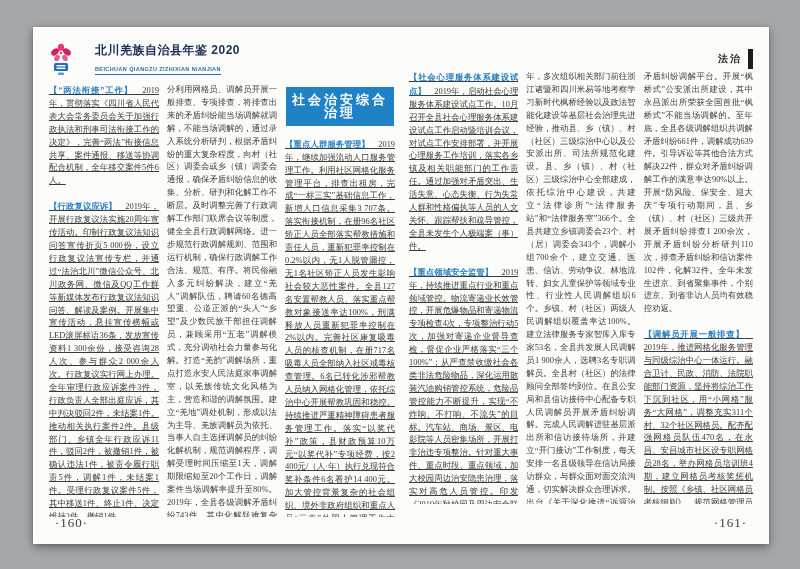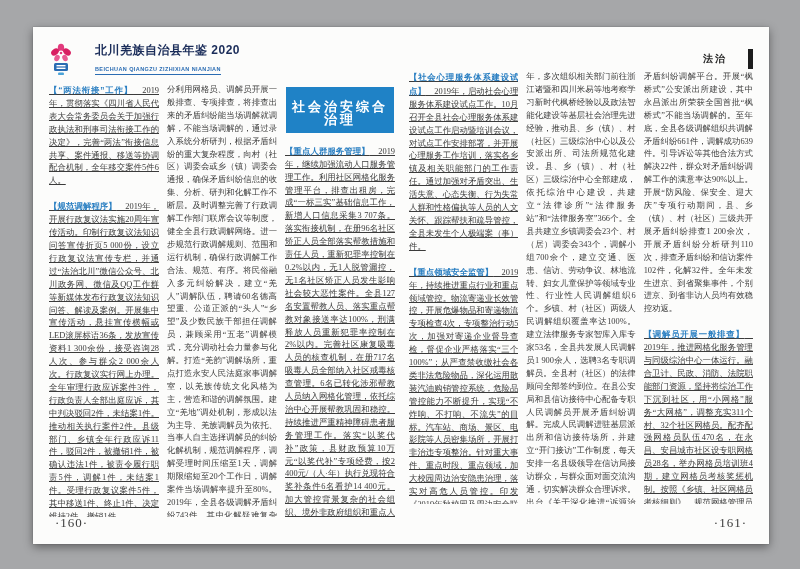--- a/index.html
+++ b/index.html
@@ -27,39 +27,39 @@
     font-family:"Liberation Sans", sans-serif;line-height:14px;
   }
   .hdr-sub{
     display:inline-block;margin-top:2px;font-size:5.5px;font-weight:bold;
     color:#2a6cb3;letter-spacing:.4px;
     border-bottom:1.5px solid #2a6cb3;padding-bottom:1.5px;
     font-family:"Liberation Sans", sans-serif;
   }
 
   
-  .corner{position:absolute;top:22px;right:16px;display:flex;align-items:center;gap:21px;}
+  .corner{position:absolute;top:22px;right:16px;display:flex;align-items:center;gap:6px;}
   .corner-text{font-size:10px;font-weight:bold;color:#2b2b2b;letter-spacing:2px;
     font-family:"Liberation Sans", sans-serif;}
   .corner-bar{width:5px;height:20px;background:#1d1d1d;}
 
   
   .cols{display:flex;gap:8px;height:433px;overflow:hidden;}
   .page-right .cols{margin-top:28px;}
   .col{
     flex:1 1 0;min-width:0;overflow:hidden;
     text-align:justify;font-size:8.4px;line-height:12.9px;color:#3b3b3b;
   }
   .col p{margin:0;}
   .col p.entry{margin-top:12px;text-decoration:underline;}
   .col p.entry:first-child, .col .banner + p.entry{margin-top:0;}
   .entry-head{color:#2a7fc2;font-weight:bold;font-family:"Liberation Sans", sans-serif;}
   .banner{
     background:#1f82c6;color:#ffffff;font-weight:bold;font-size:13px;
-    text-align:center;letter-spacing:3px;padding:14px 0 6px;
+    text-align:center;letter-spacing:3px;padding:7px 0 6px;
     margin:3px 1px 12px 1px;
     font-family:"Liberation Sans", sans-serif;
   }
   .folio{
     position:absolute;bottom:13px;font-size:13px;color:#3c3c3c;letter-spacing:1px;font-family:Liberation Serif, serif;
   }
   .folio-left{left:22px;}
   .folio-right{right:22px;margin-left:25px;}
 </style>
 </head>
@@ -85,21 +85,21 @@
         <rect x="9" y="29.5" width="6" height="2.6" rx="1.2" fill="#4aa3d8"></rect>
       </svg>
       <div>
         <div class="hdr-title">北川羌族自治县年鉴 2020</div>
         <div class="hdr-sub">BEICHUAN QIANGZU ZIZHIXIAN NIANJIAN</div>
       </div>
     </div>
     <div class="cols" id="left-cols">
         <div class="col">
           <p class="entry"><span class="entry-head">【“两法衔接”工作】</span>　2019年，贯彻落实《四川省人民代表大会常务委员会关于加强行政执法和刑事司法衔接工作的决定》，完善“两法”衔接信息共享、案件通报、移送等协调配合机制，全年移交案件5件6人。</p>
-          <p class="entry"><span class="entry-head">【规范调解程序】</span>　2019年，开展行政复议法实施20周年宣传活动。印制行政复议法知识问答宣传折页5 000份，设立行政复议法宣传专栏，并通过“法治北川”微信公众号、北川政务网、微信及QQ工作群等新媒体发布行政复议法知识问答、解读及案例。开展集中宣传活动，悬挂宣传横幅或LED滚屏标语36条，发放宣传资料1 300余份，接受咨询28人次、参与群众2 000余人次。行政复议实行网上办理。全年审理行政应诉案件3件，行政负责人全部出庭应诉，其中判决驳回2件，未结案1件。推动相关执行案件2件。县级部门、乡镇全年行政应诉11件，驳回2件，被撤销1件，被确认违法1件，被责令履行职责5件，调解1件，未结案1件。受理行政复议案件5件，其中移送1件、终止1件、决定维持2件、撤销1件。</p>
+          <p class="entry"><span class="entry-head">【行政复议应诉】</span>　2019年，开展行政复议法实施20周年宣传活动。印制行政复议法知识问答宣传折页5 000份，设立行政复议法宣传专栏，并通过“法治北川”微信公众号、北川政务网、微信及QQ工作群等新媒体发布行政复议法知识问答、解读及案例。开展集中宣传活动，悬挂宣传横幅或LED滚屏标语36条，发放宣传资料1 300余份，接受咨询28人次、参与群众2 000余人次。行政复议实行网上办理。全年审理行政应诉案件3件，行政负责人全部出庭应诉，其中判决驳回2件，未结案1件。推动相关执行案件2件。县级部门、乡镇全年行政应诉11件，驳回2件，被撤销1件，被确认违法1件，被责令履行职责5件，调解1件，未结案1件。受理行政复议案件5件，其中移送1件、终止1件、决定维持2件、撤销1件。</p>
         </div>
         <div class="col">
           <p class="cont">分利用网格员、调解员开展一般排查、专项排查，将排查出来的矛盾纠纷能当场调解就调解，不能当场调解的，通过录入系统分析研判，根据矛盾纠纷的重大复杂程度，向村（社区）调委会或乡（镇）调委会通报，确保矛盾纠纷信息的收集、分析、研判和化解工作不断层。及时调整完善了行政调解工作部门联席会议等制度，健全全县行政调解网络。进一步规范行政调解规则、范围和运行机制，确保行政调解工作合法、规范、有序。将民俗融入多元纠纷解决，建立“羌人”调解队伍，聘请60名德高望重、公道正派的“头人”“乡望”及少数民族干部担任调解员，兼顾采用“五老”调解模式，充分调动社会力量参与化解。打造“羌韵”调解场所，重点打造永安人民法庭家事调解室，以羌族传统文化风格为主，营造和谐的调解氛围。建立“羌地”调处机制，形成以法为主导、羌族调解员为依托、当事人自主选择调解员的纠纷化解机制，规范调解程序，调解受理时间压缩至1天，调解期限缩短至20个工作日，调解案件当场调解率提升至80%。2019年，全县各级调解矛盾纠纷743件，其中化解疑难复杂矛盾纠纷27件，矛盾纠纷发案同比下降66.3%，实现“小事不出村、大事不出乡、矛盾不上交”的工作目标。</p>
         </div>
         <div class="col">
           <div class="banner">社会治安综合治理</div>
           <p class="entry"><span class="entry-head">【重点人群服务管理】</span>　2019年，继续加强流动人口服务管理工作。利用社区网格化服务管理平台，排查出租房，完成“一标三实”基础信息工作，新增人口信息采集3 707条。落实衔接机制，在册96名社区矫正人员全部落实帮教措施和责任人员，重新犯罪率控制在0.2%以内，无1人脱管漏控，无1名社区矫正人员发生影响社会较大恶性案件。全县127名安置帮教人员、落实重点帮教对象接送率达100%，刑满释放人员重新犯罪率控制在2%以内。完善社区康复吸毒人员的核查机制，在册717名吸毒人员全部纳入社区戒毒核查管理。6名已转化涉邪帮教人员纳入网格化管理，依托综治中心开展帮教巩固和稳控。持续推进严重精神障碍患者服务管理工作。落实“以奖代补”政策，县财政预算10万元“以奖代补”专项经费，按2 400元/（人·年）执行兑现符合奖补条件6名看护14 400元。加大管控背景复杂的社会组织、境外非政府组织和重点人员“三非”外国人管理工作力度，全年涉外流动人口216人，管控率100%。加强预防青少年违法犯罪和安全教育，法制副校长上法治课4次，接受教育4 000人次。</p>
         </div>
       </div>
     <div class="folio folio-left">·160·</div>

